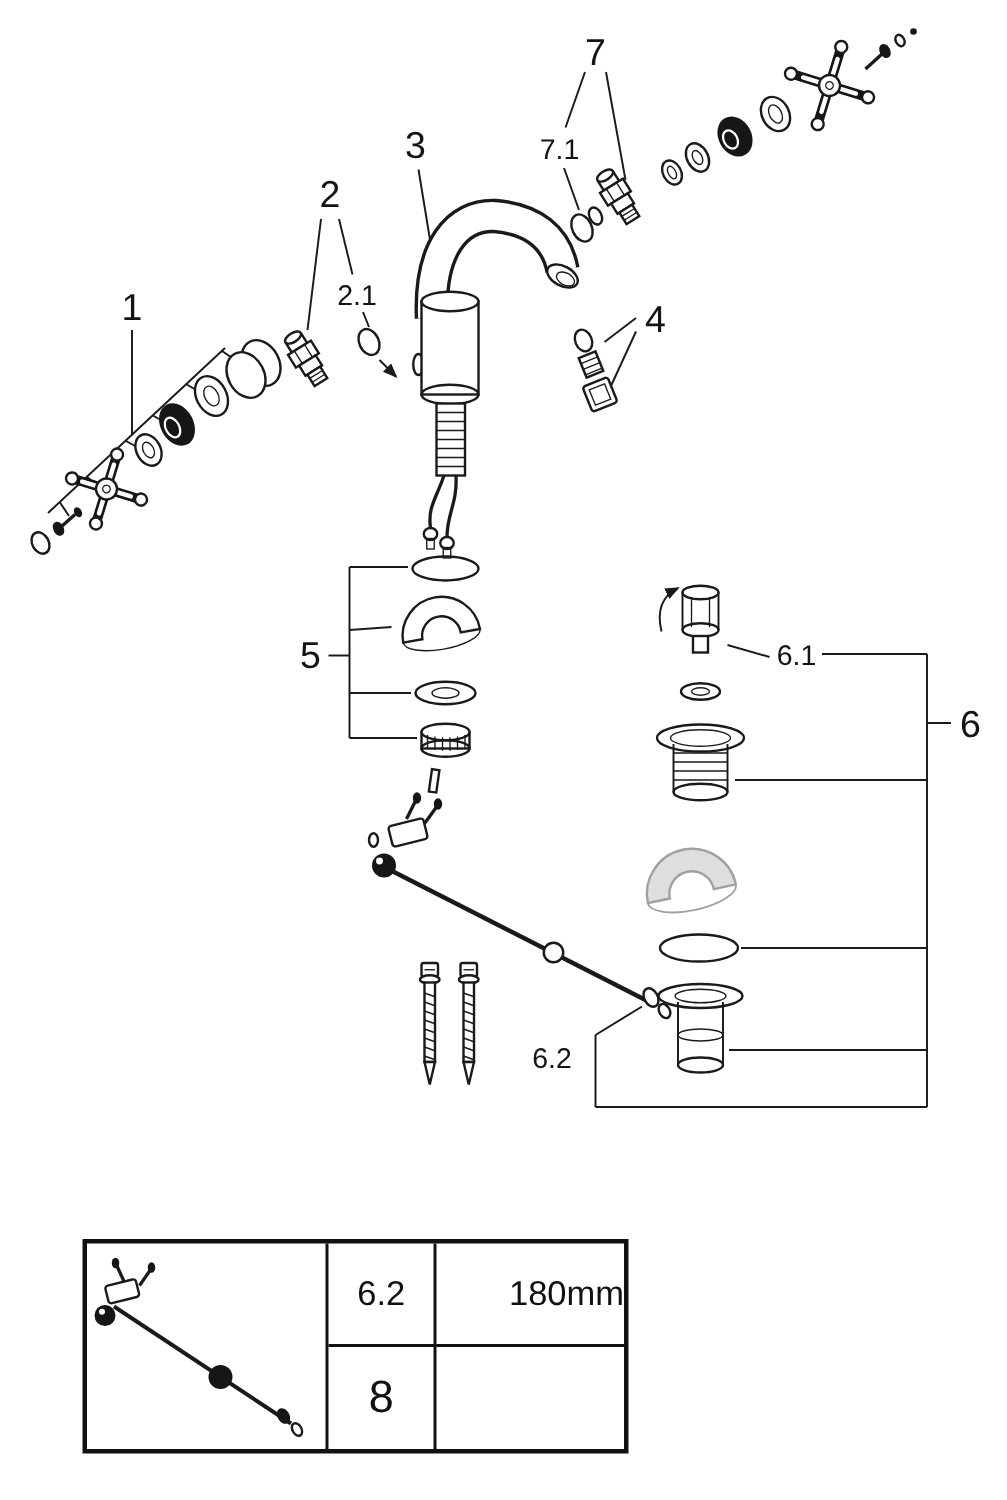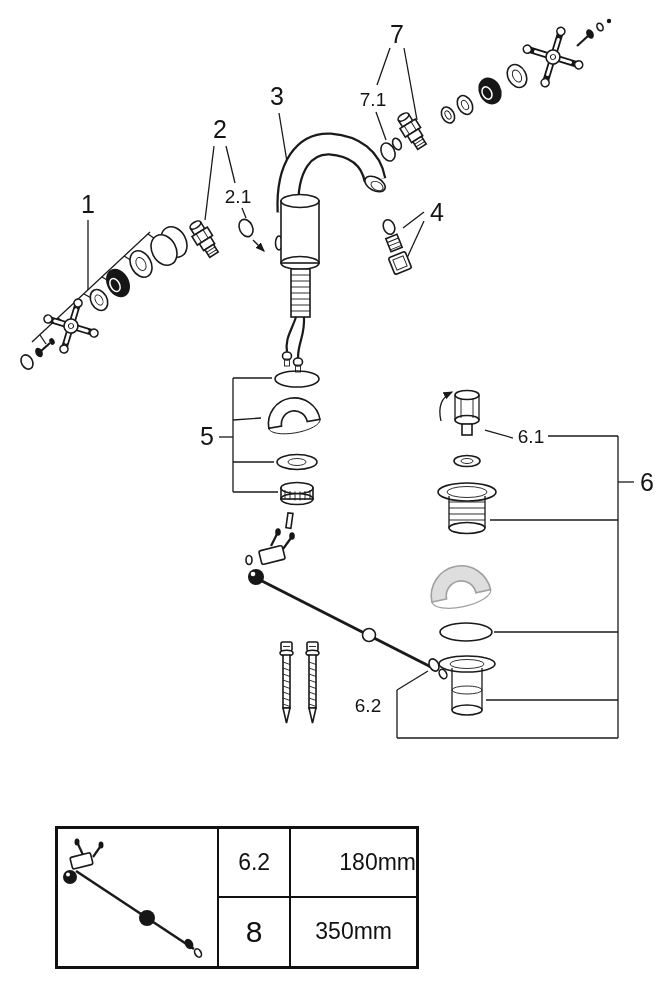--- a/index.html
+++ b/index.html
@@ -356,17 +356,16 @@
       <line x1="18" y1="42" x2="136" y2="120" stroke="#1a1a1a" stroke-width="2.6"></line>
       <circle class="dark" cx="89" cy="89" r="8"></circle>
       <ellipse class="dark" cx="131" cy="115" rx="4" ry="5.5" transform="rotate(-30 131 115)"></ellipse>
       <ellipse class="shape-n" cx="140" cy="124" rx="3" ry="4.5" transform="rotate(-30 140 124)" stroke-width="1.7"></ellipse>
     </svg>
   </div>
   <div class="data-grid">
     <div class="cell-tl">6.2</div>
     <div class="cell-tr">180mm</div>
     <div class="cell-bl">8</div>
-    <div class="cell-br">350mm</div>
   </div>
 </div>
 
 </div>
 
 </body></html>

